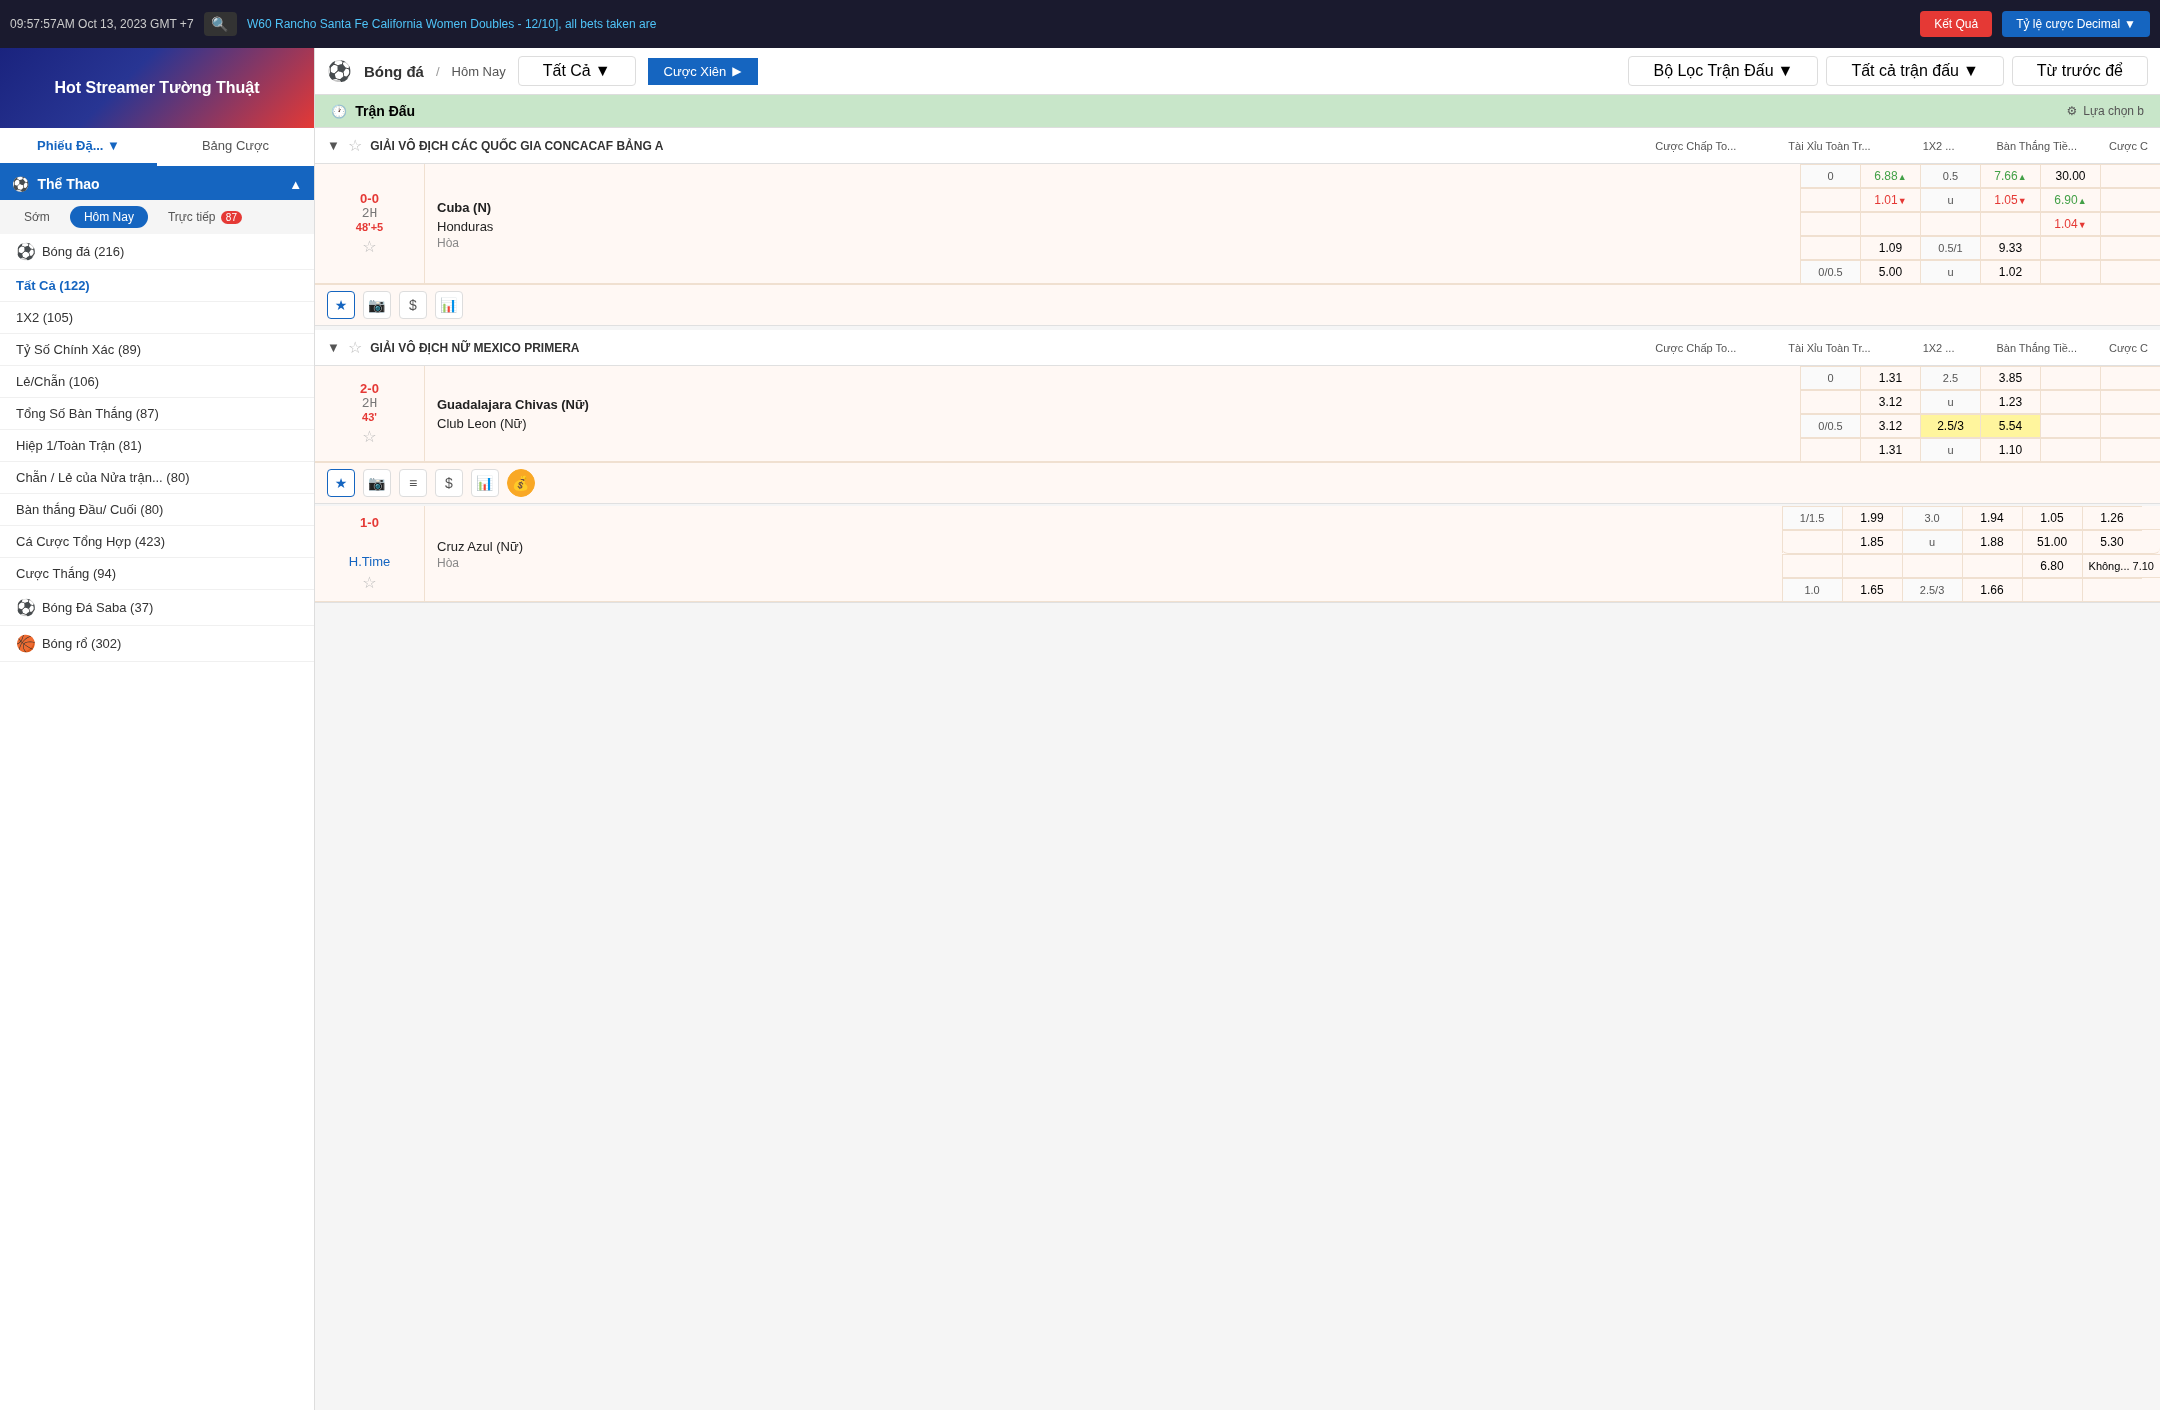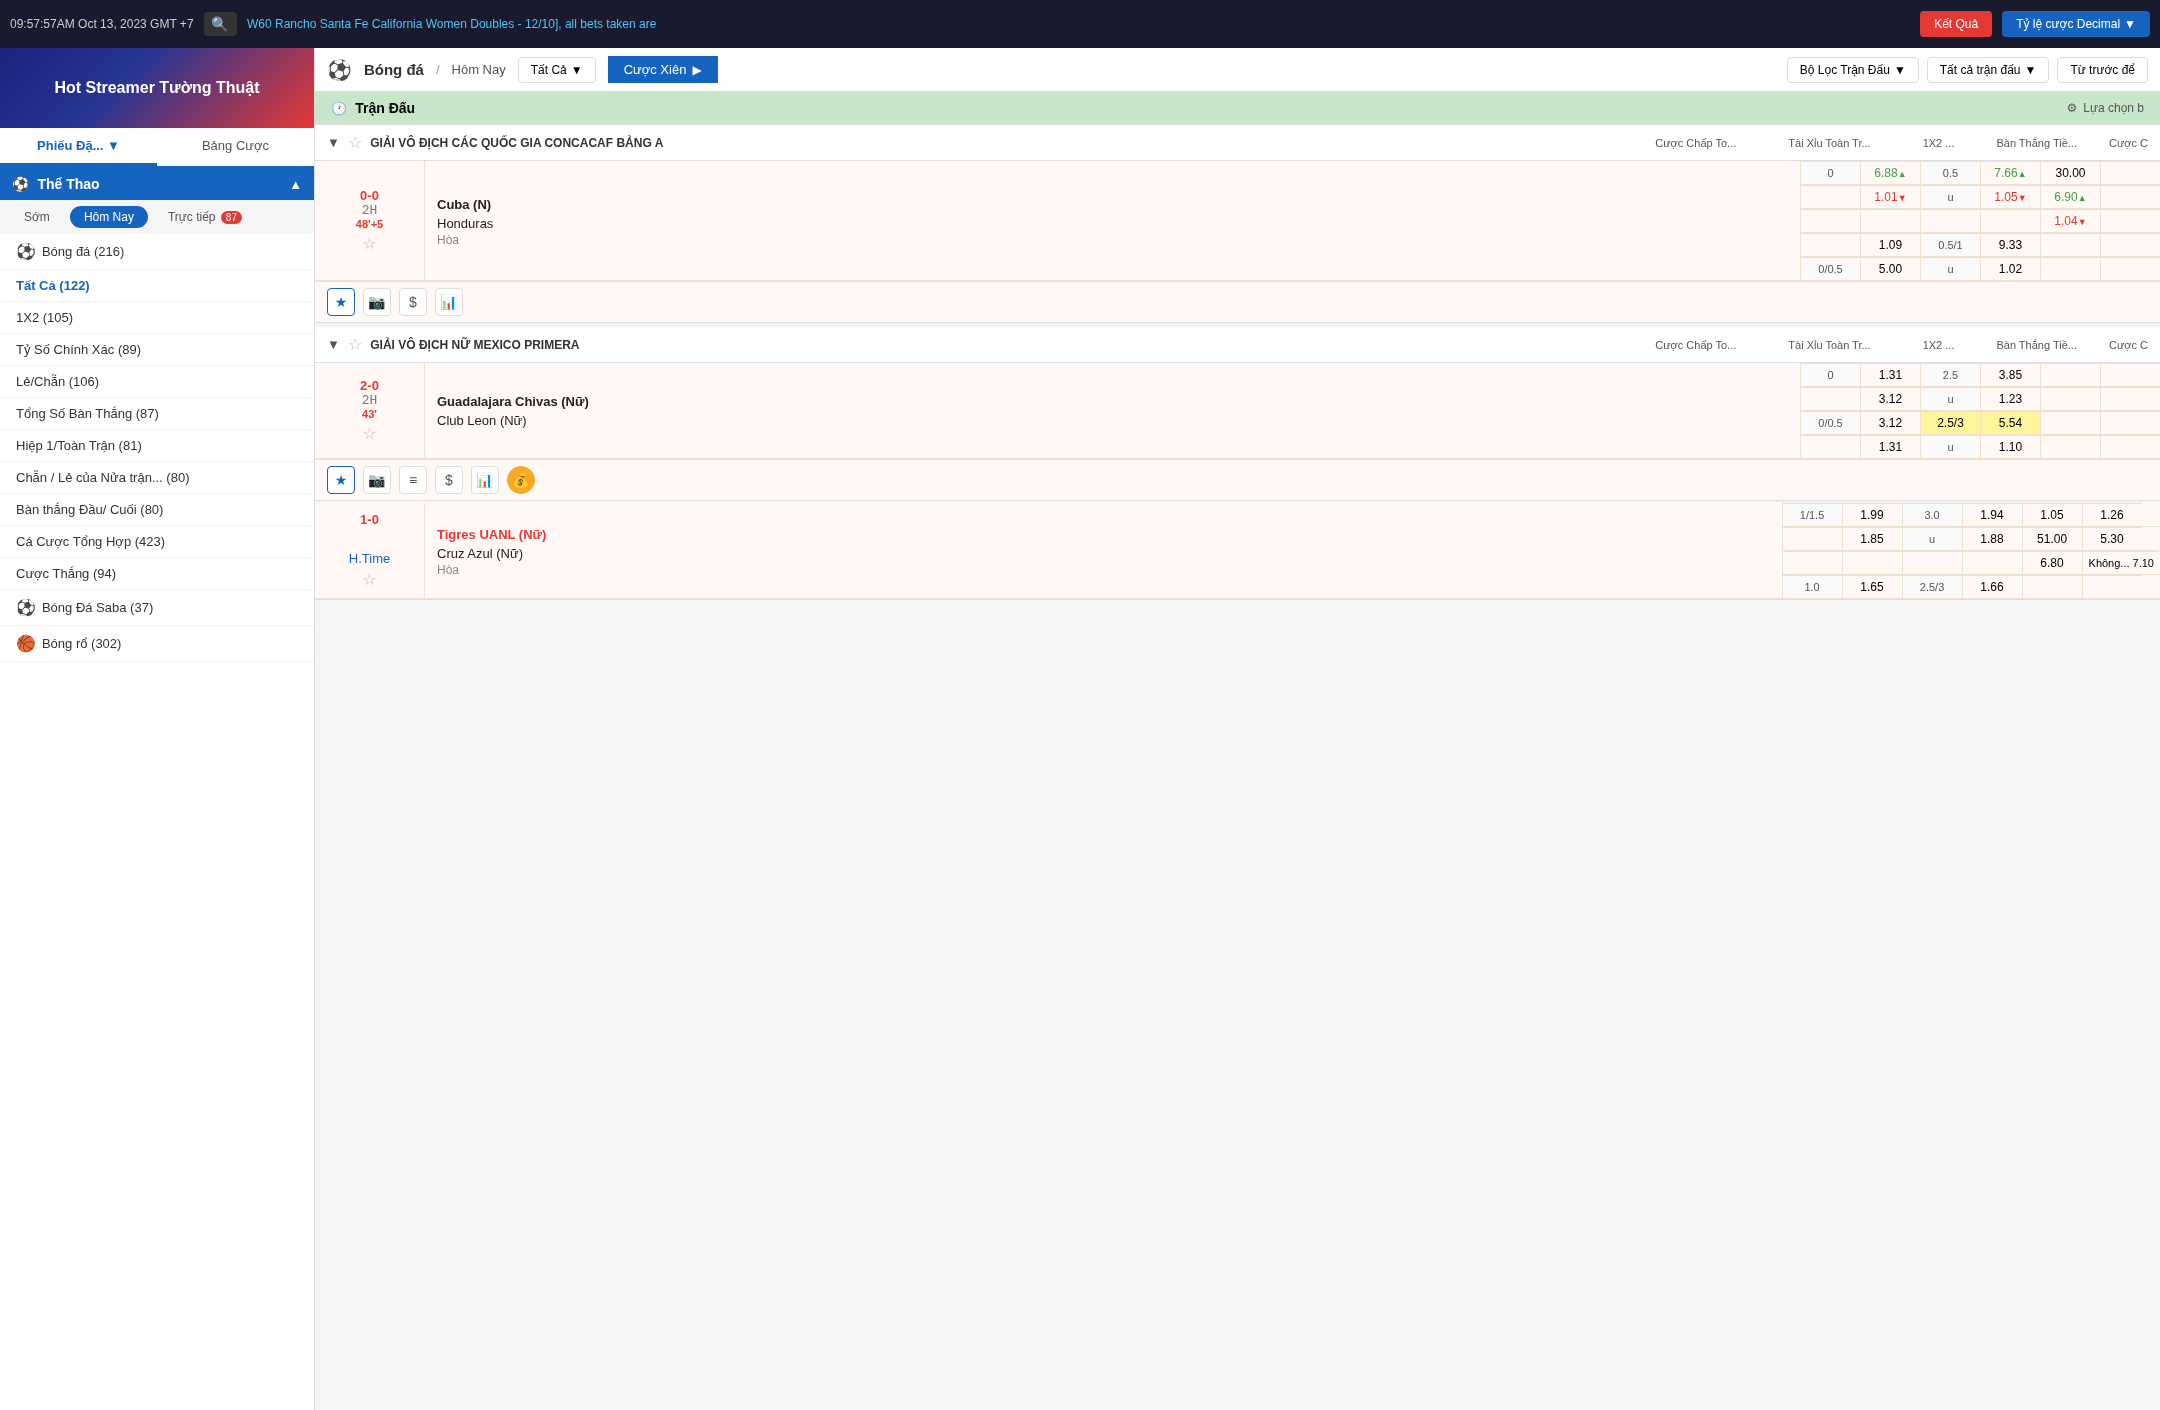--- a/index.html
+++ b/index.html
@@ -53,21 +53,21 @@
     
     .main-content { flex: 1; overflow-y: auto; background: #f5f5f5; }
 
     
     .main-header { background: #fff; display: flex; align-items: center; padding: 8px 12px; gap: 12px; border-bottom: 1px solid #ddd; flex-wrap: wrap; }
     .sport-icon { font-size: 20px; }
     .main-header-title { font-weight: bold; font-size: 15px; color: #333; }
     .main-header-separator { color: #999; }
     .main-header-sub { font-size: 13px; color: #555; }
 
-    .dropdown-btn { border: 1px solid #ddd; background: #fff; padding: 5px 12px; border-radius: 4px; cursor: pointer; font-size: 12px; display: flex; align-items: center; gap: 4px; }
+    .dropdown-btn { border: 1px solid #ddd; background: #fff; padding: 5px 24px; border-radius: 4px; cursor: pointer; font-size: 16px; display: flex; align-items: center; gap: 4px; }
     .bet-btn { background: #1565c0; color: #fff; border: none; padding: 6px 16px; border-radius: 0; cursor: pointer; font-size: 13px; display: flex; align-items: center; gap: 6px; }
     .bet-btn-arrow { font-size: 12px; }
     .filter-group { display: flex; align-items: center; gap: 8px; margin-left: auto; }
     .subsection-name { font-size: 12px; font-weight: bold; color: #333; flex: 1; }
 
     
     .match-container { background: #fff8f4; border-bottom: 1px solid #e0e0e0; }
     .match-score-col { display: flex; flex-direction: column; align-items: center; justify-content: center; padding: 6px; border-right: 1px solid #f0e0d0; }
     .match-time { font-size: 13px; color: #777; font-family: Liberation Mono, monospace; }
     .match-live { font-size: 11px; color: #e53935; font-weight: bold; }
@@ -403,21 +403,20 @@
       </div>
 
       <div class="match-container" style="margin-top:2px;">
         <div style="display:flex;border-bottom:1px solid #f0e0d0;">
           <div class="match-score-col" style="width:110px;text-align:right;">
             <span class="score-red">1-0</span>
             <span style="color:#1565c0;font-size:13px;margin-top:24px;">H.Time</span>
             <span style="color:#bbb;font-size:16px;cursor:pointer;margin-top:4px;">☆</span>
           </div>
           <div class="match-teams-col" style="min-width:200px;flex:1;">
-            <div class="match-team bold" style="color:#e53935;">Tigres UANL (Nữ)</div>
             <div class="match-team">Cruz Azul (Nữ)</div>
             <div class="match-draw">Hòa</div>
           </div>
           <div style="display:flex;flex-direction:column;">
             <div style="display:flex;border-bottom:1px solid #f0e0d0;">
               <div class="odds-cell label">1/1.5</div>
               <div class="odds-cell">1.99</div>
               <div class="odds-cell label">3.0</div>
               <div class="odds-cell">1.94</div>
               <div class="odds-cell">1.05</div>

